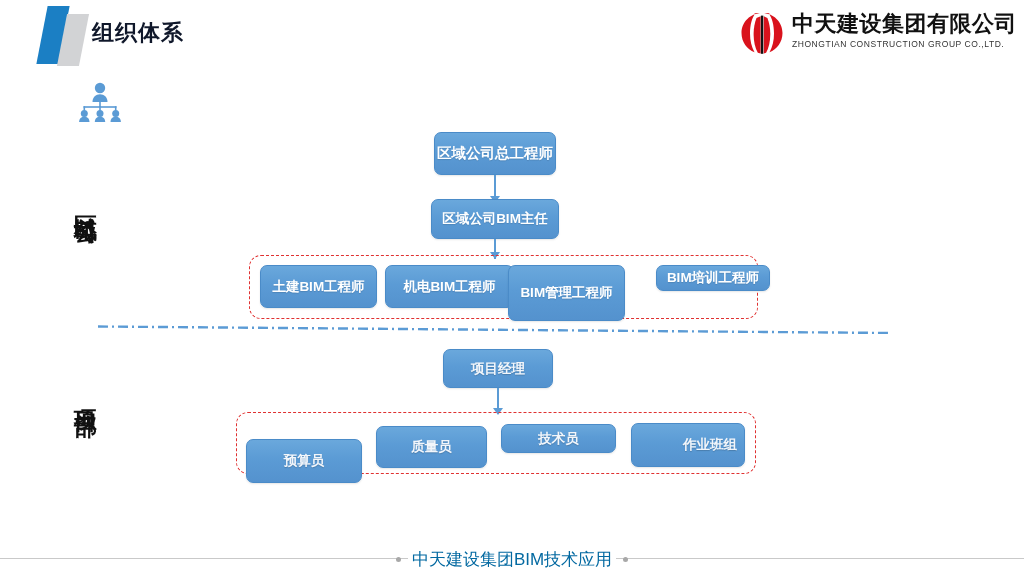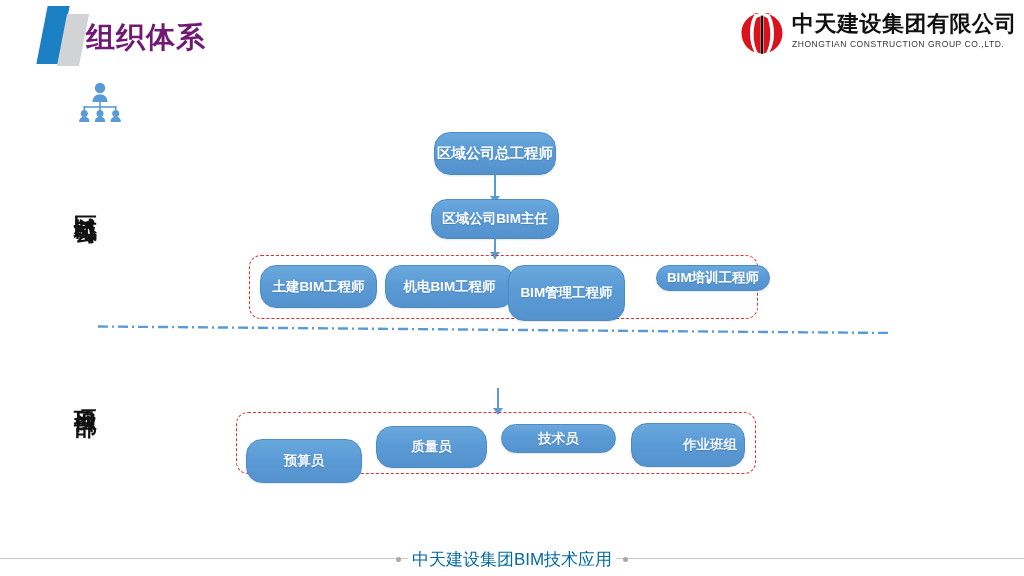--- a/index.html
+++ b/index.html
@@ -45,25 +45,25 @@
     background: #1B7FC4;
   }
   .mark-bar.gray {
     left: 26px;
     top: 8px;
     height: 52px;
     background: #D2D3D5;
   }
   .page-title {
     position: absolute;
-    left: 86px;
+    left: 92px;
     top: 18px;
-    font-size: 29px;
-    font-weight: bold;
-    color: #701a75;
+    font-size: 22px;
+    font-weight: bold;
+    color: #0f172a;
     letter-spacing: 1px;
     white-space: nowrap;
   }
 
   
   .corp-logo {
     position: absolute;
     right: 16px;
     top: 10px;
     width: 278px;
@@ -121,21 +121,21 @@
     text-align: center;
   }
   #vlabel-region { left: 71px; top: 197px; }
   #vlabel-project { left: 71px; top: 392px; }
 
   
   .node {
     position: absolute;
     background: linear-gradient(180deg, #6AA8DC 0%, #5B9BD5 45%, #5492CE 100%);
     border: 1px solid #4A8BC8;
-    border-radius: 16px;
+    border-radius: 7px;
     color: #ffffff;
     font-weight: bold;
     display: flex;
     align-items: center;
     justify-content: center;
     box-sizing: border-box;
     white-space: nowrap;
     text-shadow: 0 1px 1px rgba(0,0,0,0.12);
     box-shadow: 0 1px 2px rgba(0,0,0,0.10);
   }
@@ -273,20 +273,21 @@
 
   <div class="node lvl2" style="left:260px; top:265px; width:117px; height:43px;">土建BIM工程师</div>
   <div class="node lvl2" style="left:385px; top:265px; width:129px; height:43px;">机电BIM工程师</div>
   <div class="node lvl2" style="left:508px; top:265px; width:117px; height:56px;">BIM管理工程师</div>
   <div class="node lvl2" style="left:656px; top:265px; width:114px; height:26px;">BIM培训工程师</div>
 
   <svg class="divider" viewBox="0 0 792 12" preserveAspectRatio="none" xmlns="http://www.w3.org/2000/svg">
     <line x1="0" y1="4.5" x2="792" y2="11" stroke="#5B9BD5" stroke-width="2.4" stroke-dasharray="10 4 2 4"></line>
   </svg>
 
+  <div class="node soft" style="left:443px; top:349px; width:110px; height:39px;">项目经理</div>
 
   <div class="conn" style="left:497px; top:388px; height:26px;"></div>
   <div class="arrowhead" style="left:493px; top:408px;"></div>
 
   <div class="dashgroup" style="left:236px; top:412px; width:520px; height:62px;"></div>
 
   <div class="node soft" style="left:246px; top:423px; width:116px; height:44px;margin-top:16px;">预算员</div>
   <div class="node soft" style="left:376px; top:426px; width:111px; height:42px;">质量员</div>
   <div class="node soft" style="left:501px; top:424px; width:115px; height:29px;">技术员</div>
   <div class="node soft" style="left:631px; top:423px; width:114px; height:44px;padding-left:44px;">作业班组</div>

